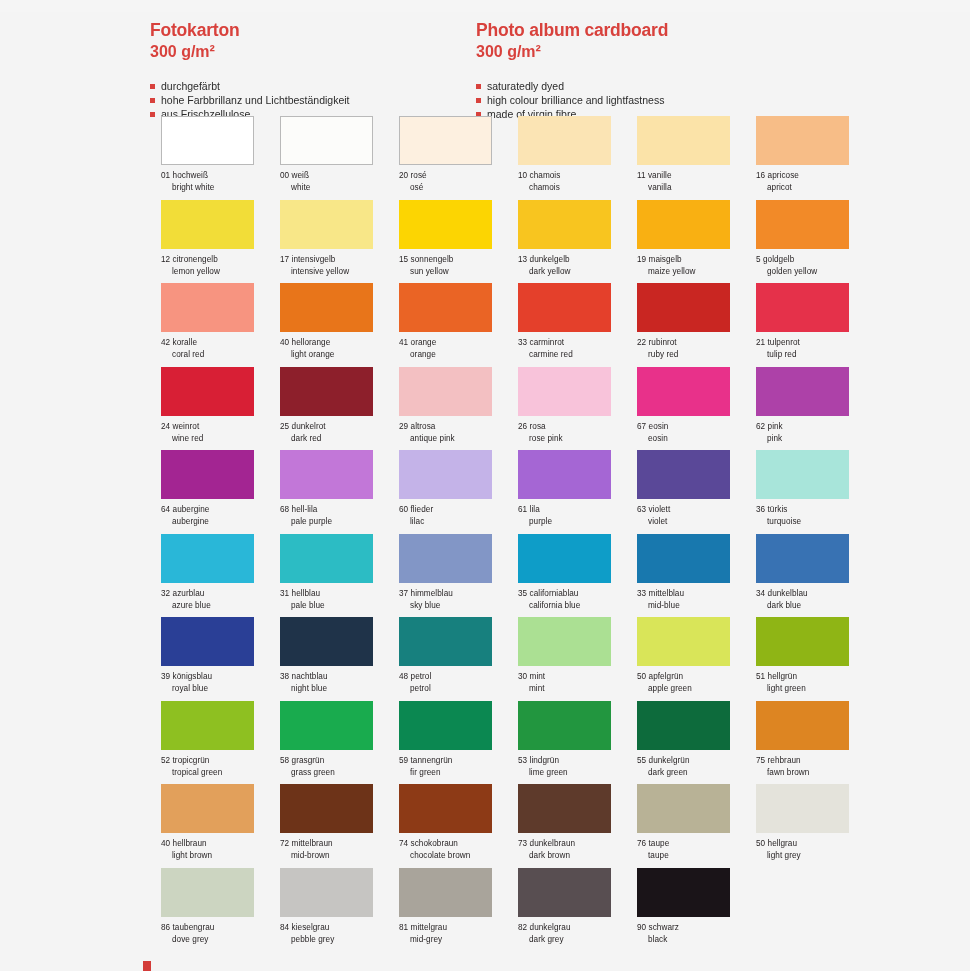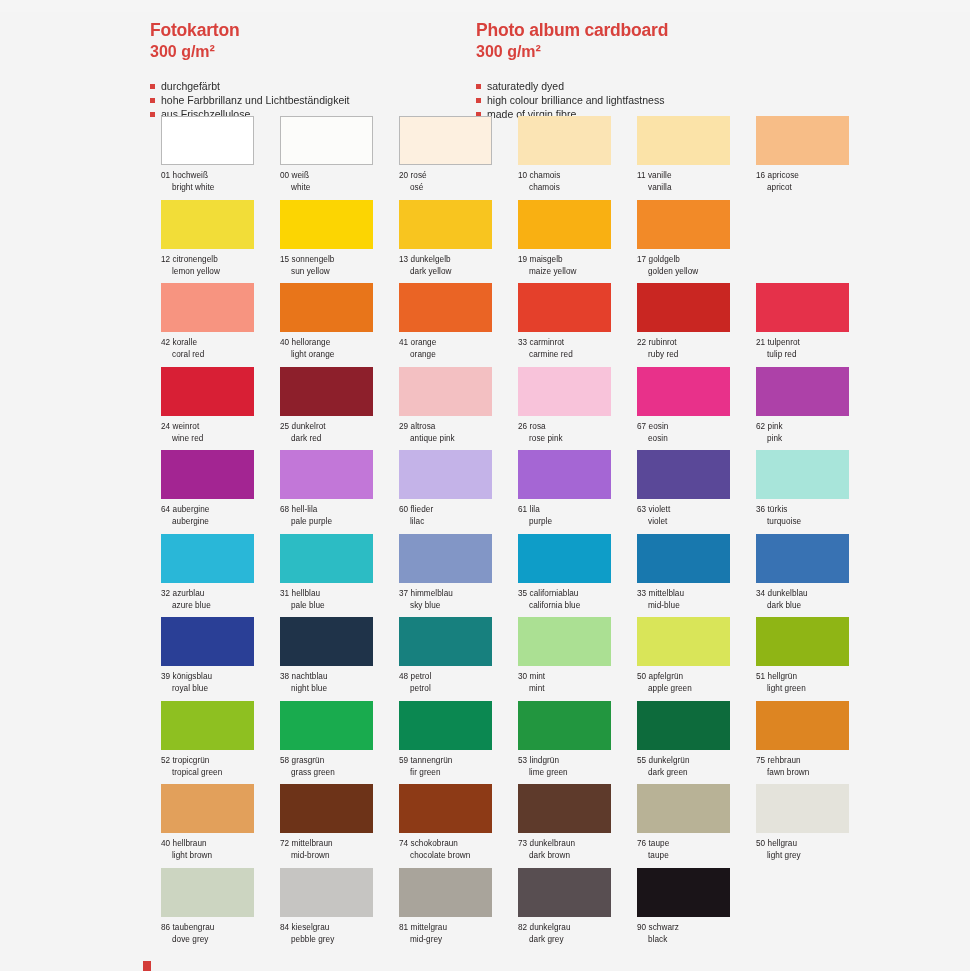--- a/index.html
+++ b/index.html
@@ -223,20 +223,27 @@
         </div>
         <div class="row">
           <div class="cell">
             <div class="swatch" style="background: rgb(242, 221, 56);"></div>
             <div class="labels">
               <div>12 citronengelb</div>
               <div class="label-en">lemon yellow</div>
             </div>
           </div>
           <div class="cell">
+            <div class="swatch" style="background: rgb(248, 231, 136);"></div>
+            <div class="labels">
+              <div>17 intensivgelb</div>
+              <div class="label-en">intensive yellow</div>
+            </div>
+          </div>
+          <div class="cell">
             <div class="swatch" style="background: rgb(252, 213, 2);"></div>
             <div class="labels">
               <div>15 sonnengelb</div>
               <div class="label-en">sun yellow</div>
             </div>
           </div>
           <div class="cell">
             <div class="swatch" style="background: rgb(248, 197, 31);"></div>
             <div class="labels">
               <div>13 dunkelgelb</div>
@@ -246,21 +253,21 @@
           <div class="cell">
             <div class="swatch" style="background: rgb(249, 176, 18);"></div>
             <div class="labels">
               <div>19 maisgelb</div>
               <div class="label-en">maize yellow</div>
             </div>
           </div>
           <div class="cell">
             <div class="swatch" style="background: rgb(242, 138, 40);"></div>
             <div class="labels">
-              <div>17 goldgelb</div>
+              <div>5 goldgelb</div>
               <div class="label-en">golden yellow</div>
             </div>
           </div>
         </div>
         <div class="row">
           <div class="cell">
             <div class="swatch" style="background: rgb(247, 148, 128);"></div>
             <div class="labels">
               <div>42 koralle</div>
               <div class="label-en">coral red</div>

